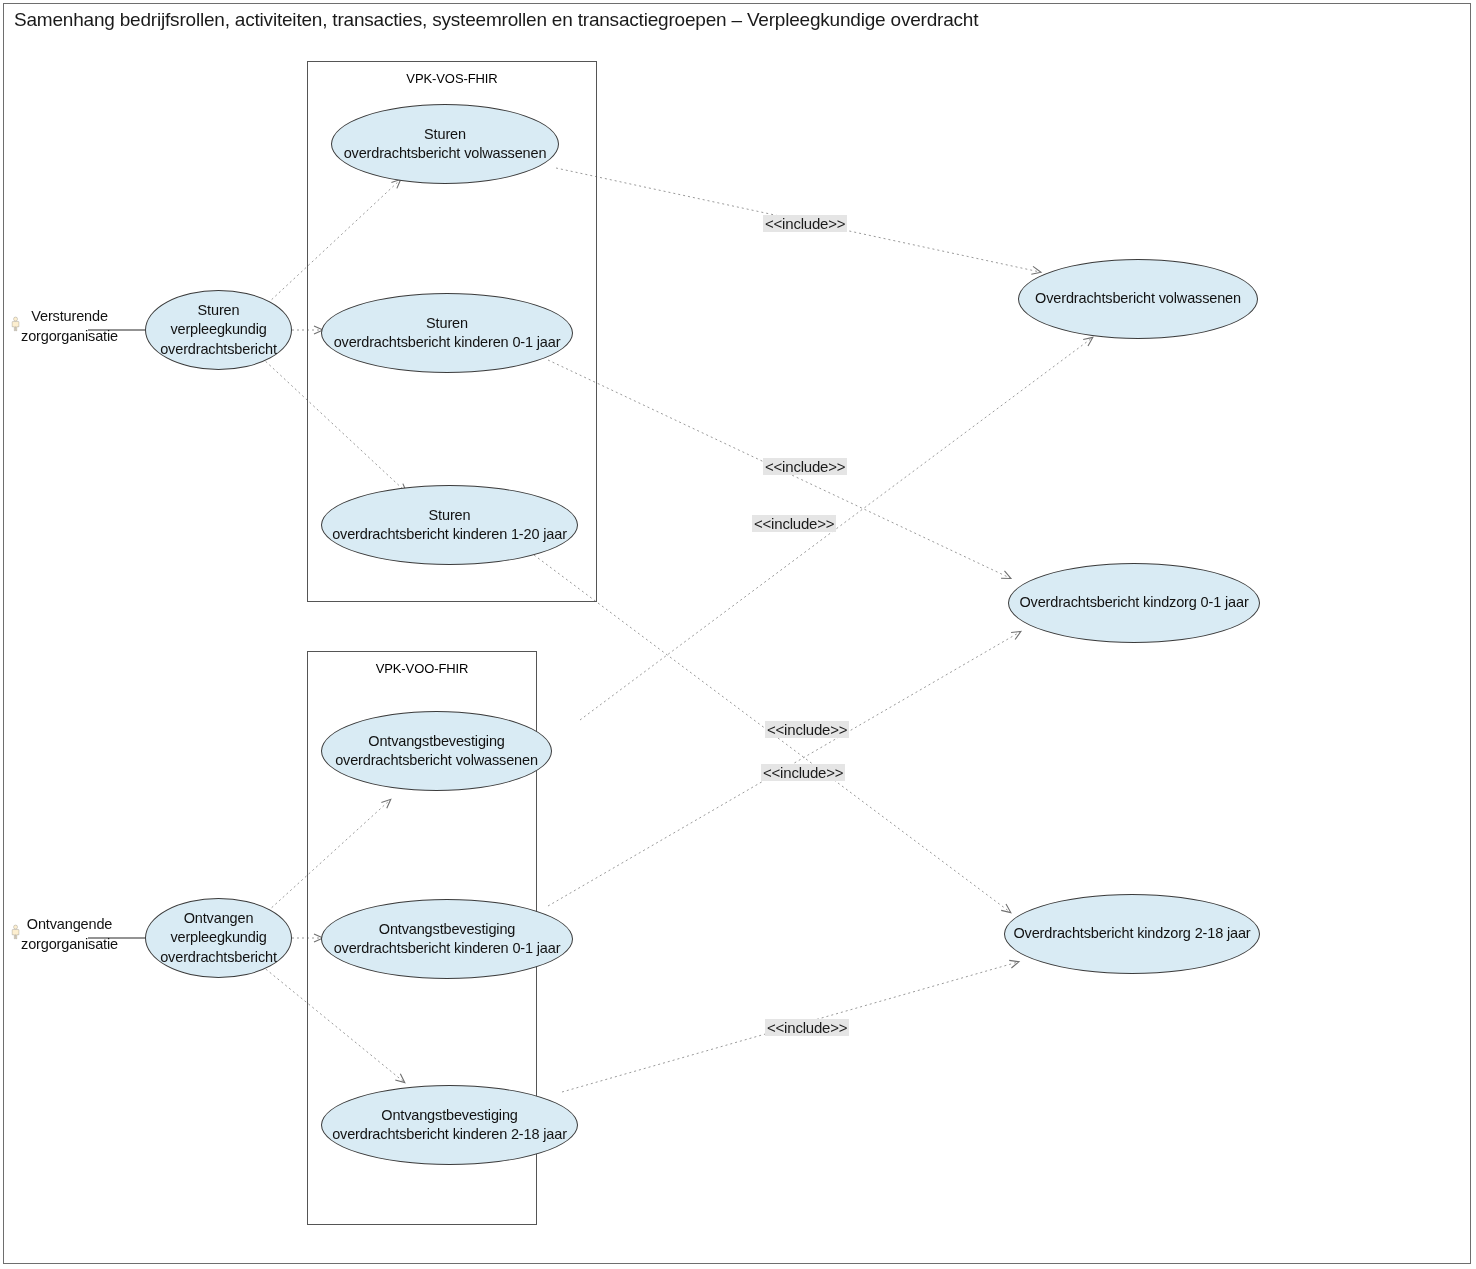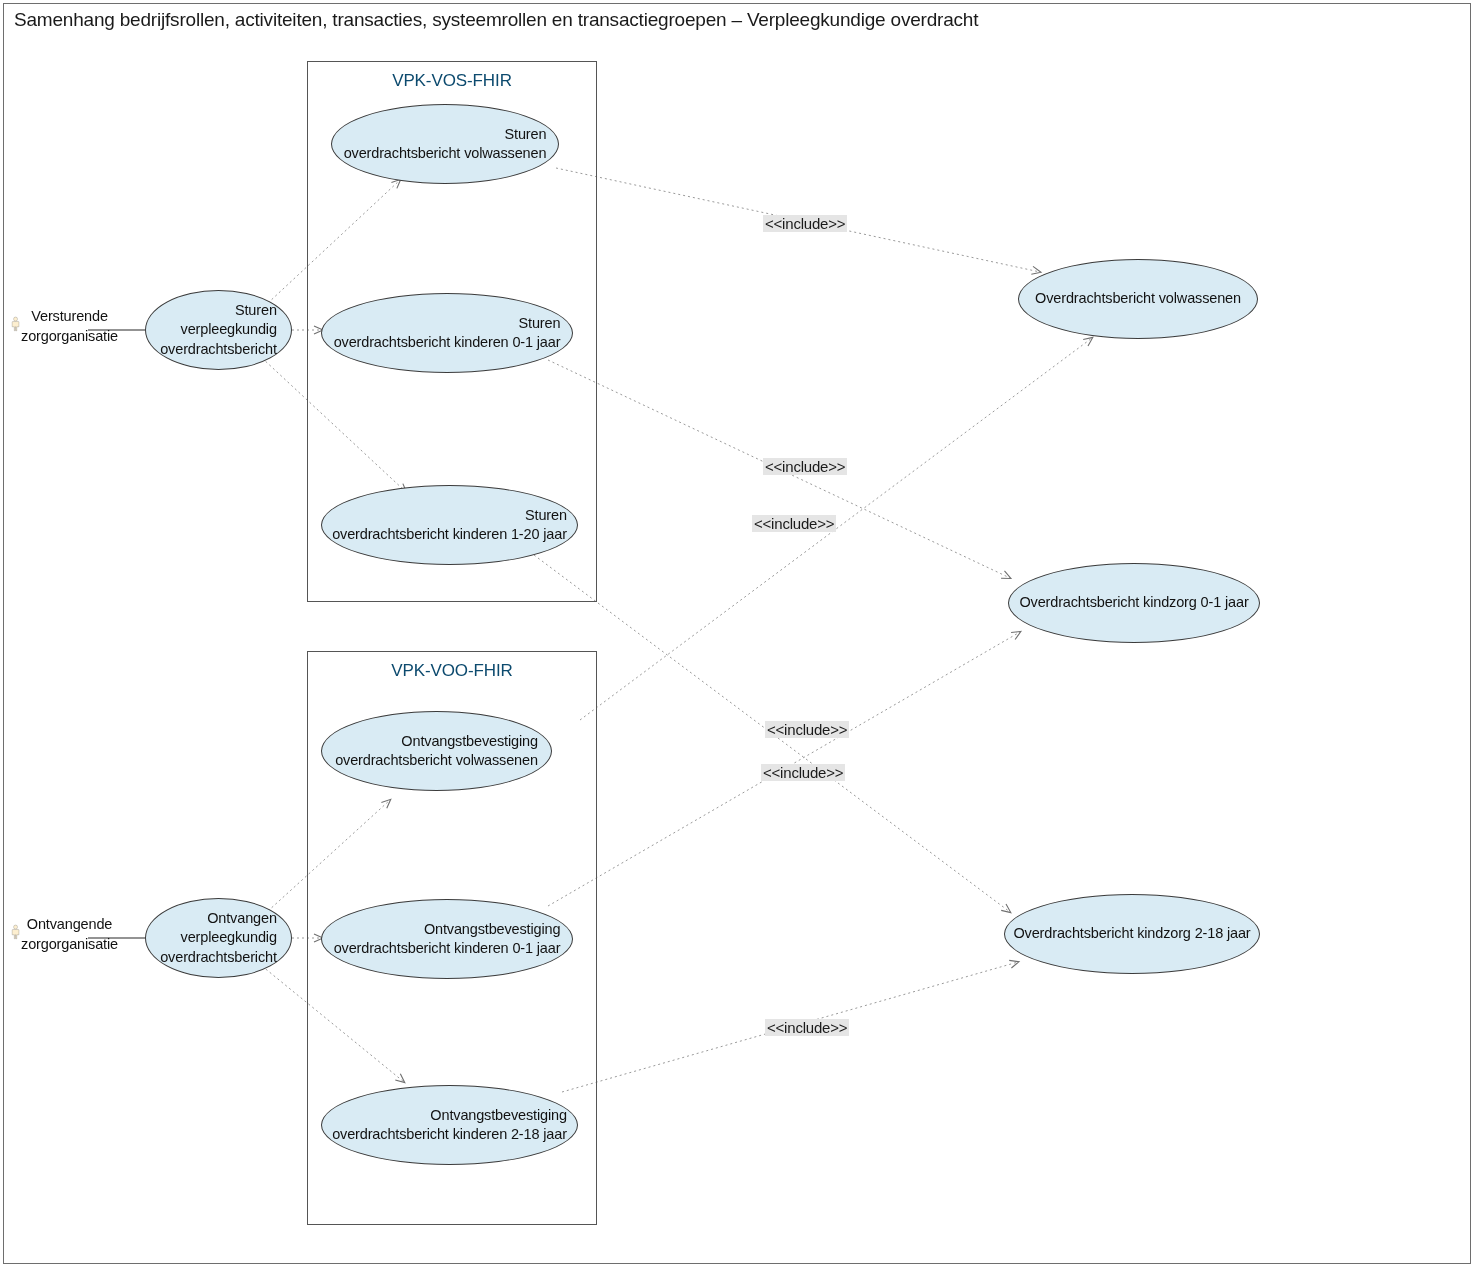--- a/index.html
+++ b/index.html
@@ -46,35 +46,35 @@
   .pkg {
     position: absolute;
     border: 1px solid #555555;
     box-sizing: border-box;
     background: transparent;
   }
   .pkg-label {
     position: absolute;
     width: 100%;
     text-align: center;
-    font-size: 17px;
-    color: #0c4a6e;
+    font-size: 13px;
+    color: #000000;
     top: 9px;
     letter-spacing: -0.1px;
   }
   .uc {
     position: absolute;
     box-sizing: border-box;
     border: 1.3px solid #3b3b3b;
     background: #d9ebf4;
     border-radius: 50%;
     display: flex;
     align-items: center;
     justify-content: center;
-    text-align: right;
+    text-align: center;
     color: #121212;
     font-size: 14.5px;
     line-height: 1.32;
     letter-spacing: -0.15px;
   }
   .uc span { display: block; padding: 0 4px; }
   .actor-wrap {
     position: absolute;
     display: flex;
     flex-direction: row;
@@ -135,21 +135,21 @@
       <line x1="580" y1="720" x2="1092" y2="338"></line>
       <line x1="548" y1="906" x2="1020" y2="632"></line>
       <line x1="562" y1="1092" x2="1018" y2="962"></line>
     </g>
   </svg>
 
   <div class="pkg" style="left:307px; top:61px; width:290px; height:541px;">
     <div class="pkg-label">VPK-VOS-FHIR</div>
   </div>
 
-  <div class="pkg" style="left:307px; top:651px; width:290px; height:574px;">
+  <div class="pkg" style="left:307px; top:651px; width:230px; height:574px;">
     <div class="pkg-label">VPK-VOO-FHIR</div>
   </div>
 
   <div class="actor-wrap" style="left:10px; top:276px; width:108px;">
     <svg width="72" height="96" viewBox="0 0 72 96">
       <circle cx="36" cy="16" r="13" fill="#fdefd0" stroke="#3b3b3b" stroke-width="1.4"></circle>
       <path d="M14,36 Q14,32 18,32 L54,32 Q58,32 58,36 L58,66 L44,66 L44,92 L38,92 L38,66 L34,66 L34,92 L28,92 L28,66 L14,66 Z" fill="#fdefd0" stroke="#3b3b3b" stroke-width="1.4" stroke-linejoin="round"></path>
     </svg>
     <div class="actor-caption">Versturende
 zorgorganisatie</div>

